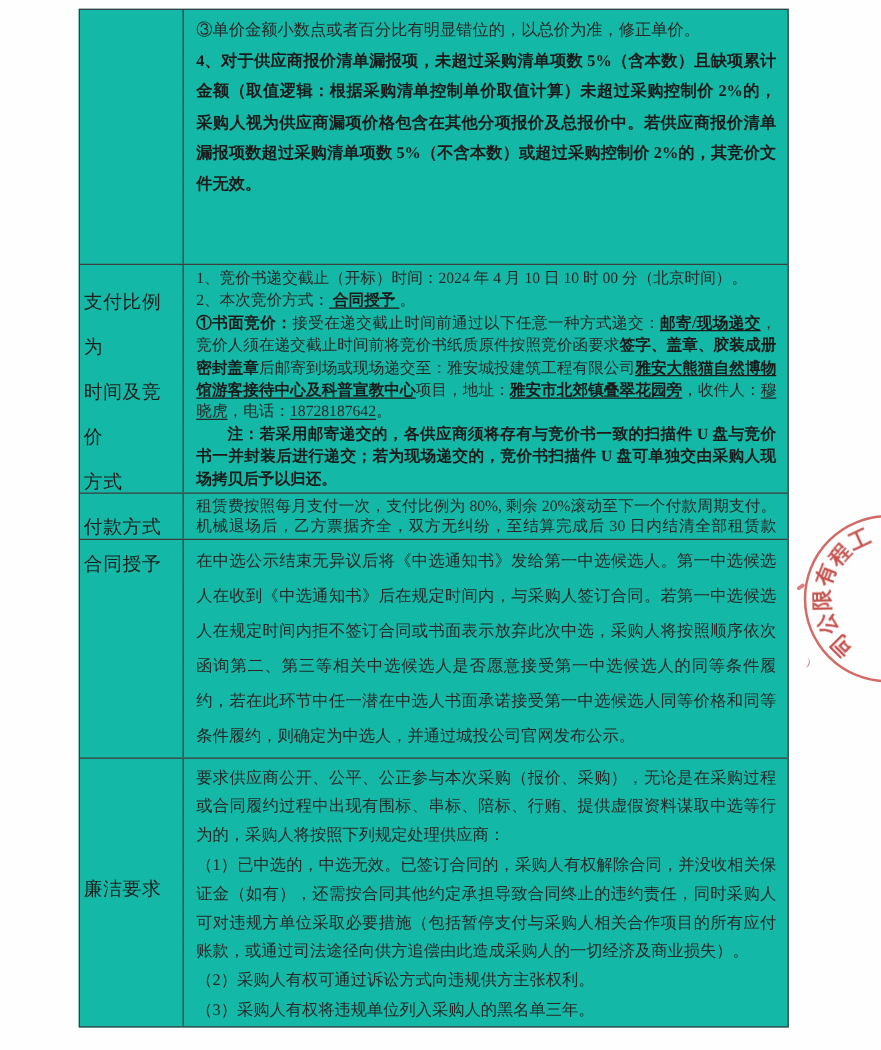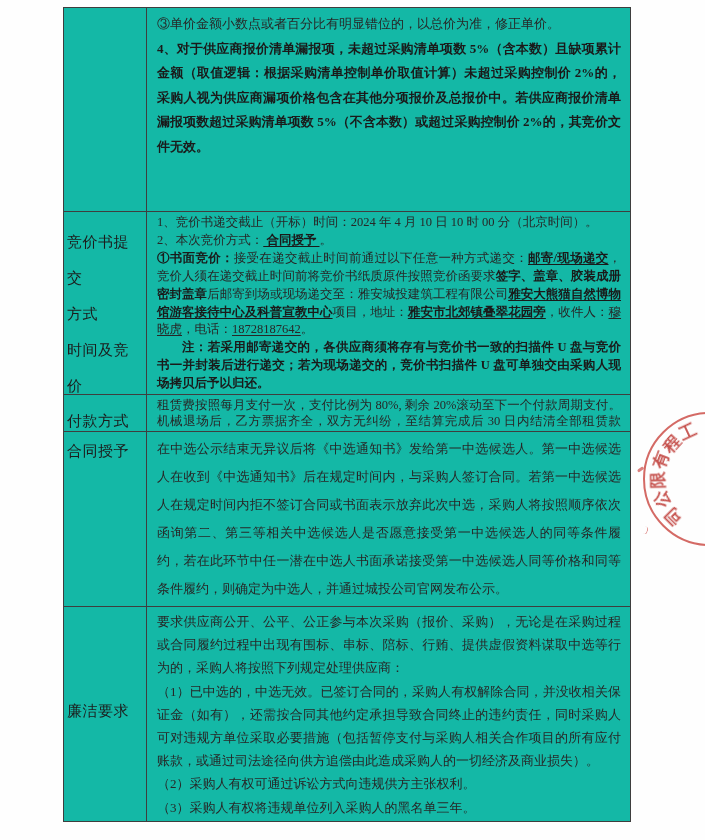--- a/index.html
+++ b/index.html
@@ -78,23 +78,23 @@
   <div class="doc-table">
       <div class="row row-0">
         <div class="label-cell"></div>
         <div class="content-cell">
           <div class="para"><span>③单价金额小数点或者百分比有明显错位的，以总价为准，修正单价。</span></div>
           <div class="para"><span class="bold">4、对于供应商报价清单漏报项，未超过采购清单项数 5%（含本数）且缺项累计金额（取值逻辑：根据采购清单控制单价取值计算）未超过采购控制价 2%的，采购人视为供应商漏项价格包含在其他分项报价及总报价中。若供应商报价清单漏报项数超过采购清单项数 5%（不含本数）或超过采购控制价 2%的，其竞价文件无效。</span></div>
         </div>
       </div>
       <div class="row row-1">
         <div class="label-cell">
-          <span class="label-line">竞价书提交</span>
+          <span class="label-line">支付比例为</span>
+          <span class="label-line">时间及竞价</span>
           <span class="label-line">方式</span>
-          <span class="label-line">时间及竞价</span>
         </div>
         <div class="content-cell">
           <div class="para"><span>1、竞价书递交截止（开标）时间：2024 年 4 月 10 日 10 时 00 分（北京时间）。</span></div>
           <div class="para"><span>2、本次竞价方式：</span><span class="bold underline"> 合同授予 </span><span>。</span></div>
           <div class="para"><span class="bold">①书面竞价：</span><span>接受在递交截止时间前通过以下任意一种方式递交：</span><span class="bold underline">邮寄/现场递交</span><span>，竞价人须在递交截止时间前将竞价书纸质原件按照竞价函要求</span><span class="bold">签字、盖章、胶装成册密封盖章</span><span>后邮寄到场或现场递交至：雅安城投建筑工程有限公司</span><span class="bold underline">雅安大熊猫自然博物馆游客接待中心及科普宣教中心</span><span>项目，地址：</span><span class="bold underline">雅安市北郊镇叠翠花园旁</span><span>，收件人：</span><span class="underline">穆晓虎</span><span>，电话：</span><span class="underline">18728187642</span><span>。</span></div>
           <div class="para indent"><span class="bold">注：若采用邮寄递交的，各供应商须将存有与竞价书一致的扫描件 U 盘与竞价书一并封装后进行递交；若为现场递交的，竞价书扫描件 U 盘可单独交由采购人现场拷贝后予以归还。</span></div>
         </div>
       </div>
       <div class="row row-2">
         <div class="label-cell">

